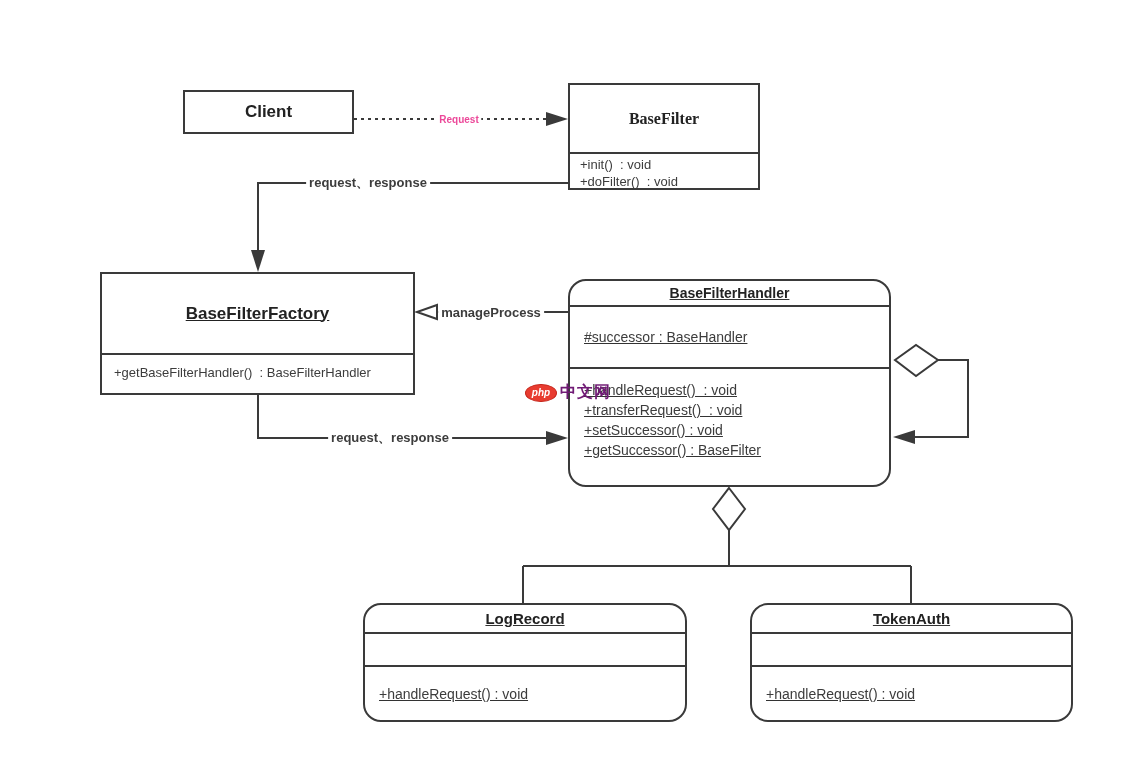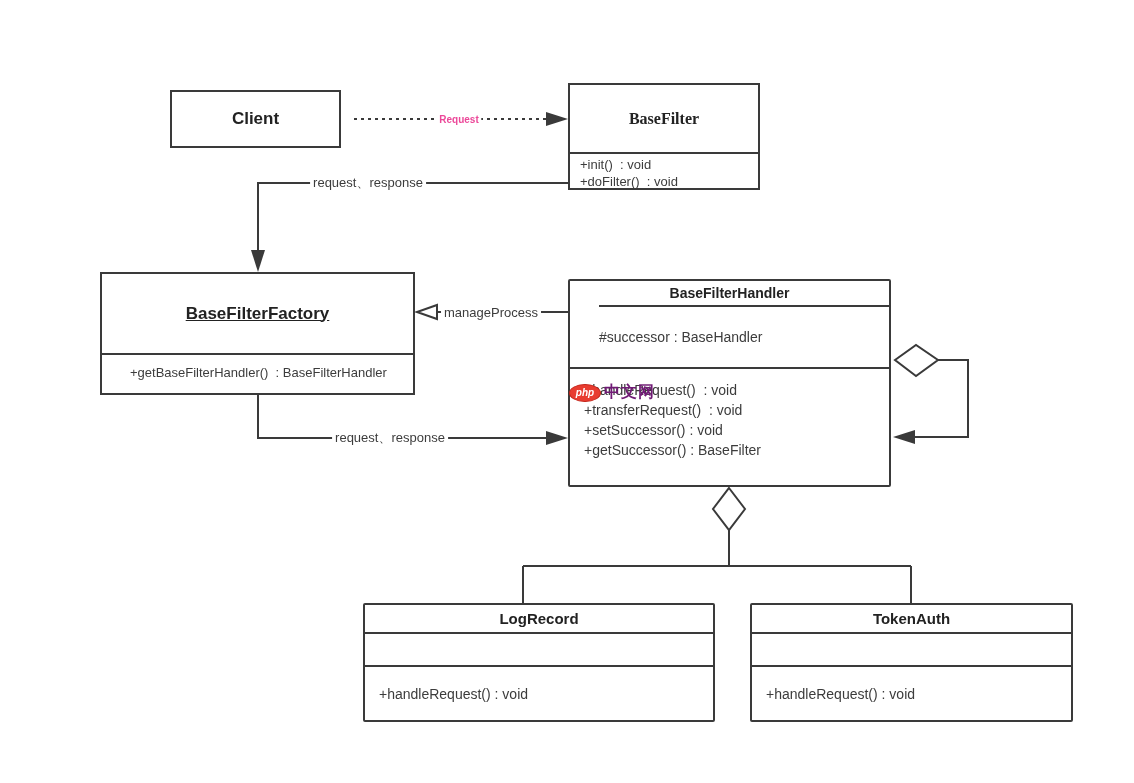--- a/index.html
+++ b/index.html
@@ -19,69 +19,70 @@
     left: 0; top: 0;
     width: 1134px; height: 783px;
   }
 
   .uml-box {
     position: absolute;
     background: #ffffff;
     border: 2px solid #3a3a3a;
     color: #333333;
   }
-  .rounded { border-radius: 2px; }
+  .rounded { border-radius: 18px; text-decoration: underline; }
 
   .uml-title {
     display: flex;
     align-items: center;
     justify-content: center;
     font-weight: bold;
     color: #222222;
     width: 100%;
   }
   .compartment { border-top: 2px solid #3a3a3a; }
   .member { white-space: pre; color: #3c3c3c; }
 
   
-  .client-box { left: 170px; top: 90px; width: 171px; height: 58px; }
+  .client-box { left: 183px; top: 90px; width: 171px; height: 44px; }
   .client-box .uml-title { height: 100%; font-size: 17px; }
 
   
   .basefilter-box { left: 568px; top: 83px; width: 192px; height: 107px; }
   .basefilter-box .uml-title { height: 67px; font-size: 16px; font-family: Liberation Serif, serif; }
   .basefilter-box .methods { padding: 2px 0 8px 10px; font-size: 13px; line-height: 17px; height: 36px; }
 
   
   .factory-box { left: 100px; top: 272px; width: 315px; height: 123px; }
   .factory-box .uml-title { height: 79px; font-size: 17px; text-decoration: underline; }
-  .factory-box .methods { display: flex; align-items: center; padding-left: 28px; font-size: 13px; height: 36px; }
+  .factory-box .methods { display: flex; align-items: center; padding-left: 12px; font-size: 13px; height: 36px; }
 
   
   .handler-box { left: 568px; top: 279px; width: 323px; height: 208px; }
   .handler-box .uml-title { height: 24px; font-size: 14px; }
-  .handler-box .fields { display: flex; align-items: center; font-size: 14px; height: 62px; margin-left: 29px; }
+  .handler-box .fields { display: flex; align-items: center; padding-left: 14px; font-size: 14px; height: 62px; }
   .handler-box .methods { padding: 11px 0 0 14px; font-size: 14px; line-height: 20px; height: 118px; }
 
   
-  .logrecord-box { left: 363px; top: 603px; width: 352px; height: 119px; }
+  .logrecord-box { left: 363px; top: 603px; width: 324px; height: 119px; }
   .tokenauth-box { left: 750px; top: 603px; width: 323px; height: 119px; }
   .leaf-title { height: 27px; font-size: 15px; }
   .leaf-empty { height: 33px; }
   .leaf-methods { display: flex; align-items: center; padding-left: 14px; font-size: 14px; height: 55px; }
 
   
   .edge-label {
     position: absolute;
     transform: translate(-50%, -50%);
     background: #ffffff;
     padding: 0 3px;
     font-size: 13px;
     color: #3c3c3c;
     white-space: nowrap;
+    font-weight: bold;
   }
   .edge-label.bold { font-weight: bold; font-size: 10px; color: #ec4899; }
 
   
   .watermark {
     position: absolute;
     left: 525px; top: 382px;
     display: flex;
     align-items: center;
     gap: 3px;
@@ -92,21 +93,20 @@
     align-items: center;
     justify-content: center;
     width: 32px; height: 18px;
     background: #e83c30;
     border: 1px solid #c32318;
     border-radius: 50%;
     color: #ffffff;
     font-size: 10px;
     font-weight: bold;
     font-style: italic;
-    margin-left: 44px;
   }
   .wm-text {
     font-size: 16px;
     font-weight: bold;
     color: #701a75;
     letter-spacing: 1px;
   }
 </style>
 </head>
 <body>

